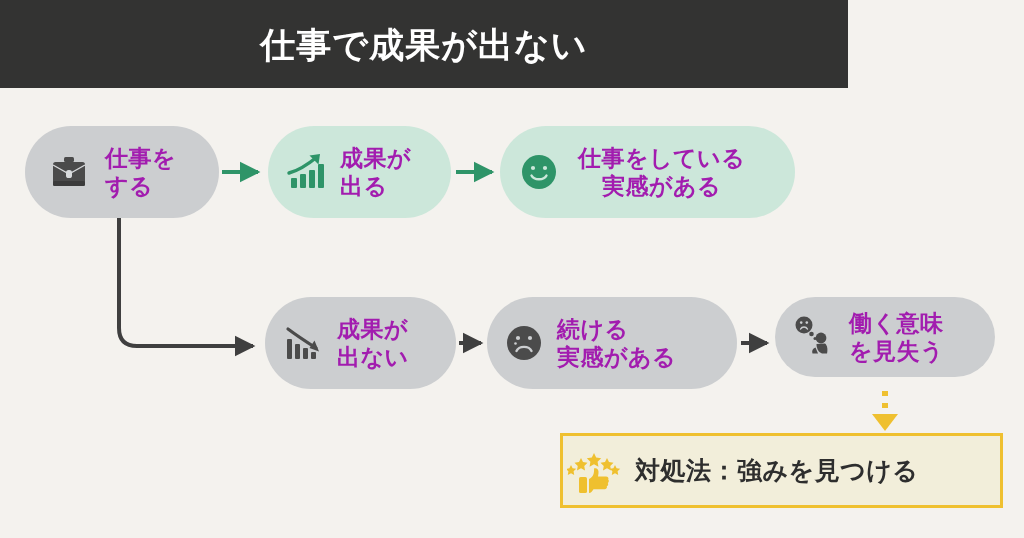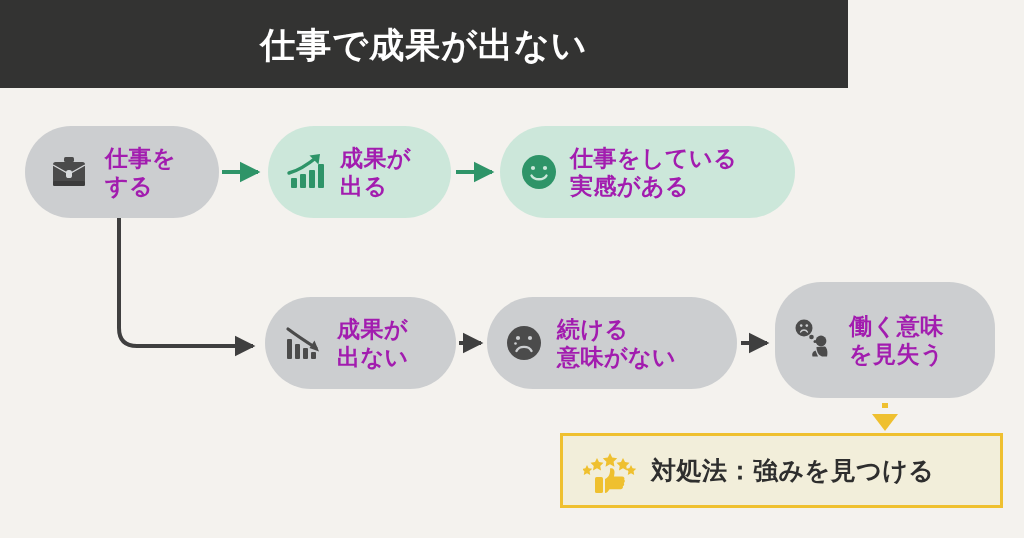--- a/index.html
+++ b/index.html
@@ -162,21 +162,21 @@
 
   <div class="node green" style="left:500px; top:126px; width:295px; height:92px; border-radius:46px; padding-left:20px;">
     <div class="node-icon" style="width:38px; height:38px;">
       <svg viewBox="0 0 38 38" width="38" height="38" xmlns="http://www.w3.org/2000/svg">
         <circle cx="19" cy="19" r="17" fill="#2e9468"></circle>
         <circle cx="13" cy="15" r="2.1" fill="#cce7da"></circle>
         <circle cx="25" cy="15" r="2.1" fill="#cce7da"></circle>
         <path d="M11.5 22.5 C14 27.5, 24 27.5, 26.5 22.5" fill="none" stroke="#cce7da" stroke-width="2.4" stroke-linecap="round"></path>
       </svg>
     </div>
-    <div class="node-label" style="margin-left:12px;">仕事をしている
+    <div class="node-label" style="margin-left:20px;text-align:center;">仕事をしている
 実感がある</div>
   </div>
 
   <div class="node gray" style="left:265px; top:297px; width:191px; height:92px; border-radius:46px; padding-left:16px;">
     <div class="node-icon" style="width:44px; height:44px;">
       <svg viewBox="0 0 44 44" width="44" height="44" xmlns="http://www.w3.org/2000/svg">
         <rect x="6" y="18" width="5" height="20" rx="1" fill="#4b4b4b"></rect>
         <rect x="14" y="23" width="5" height="15" rx="1" fill="#4b4b4b"></rect>
         <rect x="22" y="27" width="5" height="11" rx="1" fill="#4b4b4b"></rect>
         <rect x="30" y="31" width="5" height="7" rx="1" fill="#4b4b4b"></rect>
@@ -192,42 +192,42 @@
     <div class="node-icon" style="width:38px; height:38px;">
       <svg viewBox="0 0 38 38" width="38" height="38" xmlns="http://www.w3.org/2000/svg">
         <circle cx="19" cy="19" r="17" fill="#4b4b4b"></circle>
         <circle cx="13" cy="14" r="2.1" fill="#ccced0"></circle>
         <circle cx="25" cy="14" r="2.1" fill="#ccced0"></circle>
         <circle cx="10.5" cy="19.5" r="1.3" fill="#ccced0"></circle>
         <path d="M11.5 27 C14 21.5, 24 21.5, 26.5 27" fill="none" stroke="#ccced0" stroke-width="2.4" stroke-linecap="round"></path>
       </svg>
     </div>
     <div class="node-label" style="margin-left:14px;">続ける
-意味がない</div>
-  </div>
-
-  <div class="node gray" style="left:775px; top:282px; width:220px; height:116px; border-radius:46px; padding-left:16px;text-align:center;">
+実感がある</div>
+  </div>
+
+  <div class="node gray" style="left:775px; top:297px; width:220px; height:80px; border-radius:46px; padding-left:16px;">
     <div class="node-icon" style="width:46px; height:46px;">
       <svg viewBox="0 0 46 46" width="46" height="46" xmlns="http://www.w3.org/2000/svg">
         <circle cx="13" cy="11" r="8.5" fill="#4b4b4b"></circle>
         <circle cx="10.2" cy="8.6" r="1.3" fill="#ccced0"></circle>
         <circle cx="15.8" cy="8.6" r="1.3" fill="#ccced0"></circle>
         <path d="M9.6 15 C11 12.4, 15 12.4, 16.4 15" fill="none" stroke="#ccced0" stroke-width="1.5" stroke-linecap="round"></path>
         <circle cx="20.5" cy="20" r="2.3" fill="#4b4b4b"></circle>
         <circle cx="24" cy="24.5" r="1.5" fill="#4b4b4b"></circle>
         <circle cx="30" cy="24" r="5.4" fill="#4b4b4b"></circle>
         <path d="M25.5 30 C25.5 34, 27 38, 31 39.5 L36 39.5 C36.8 36, 36.6 31.5, 34 29.5 Z" fill="#4b4b4b"></path>
         <path d="M24.5 33.5 C21.5 34.5, 20.5 37, 21.5 39.5 L27 39.5 Z" fill="#4b4b4b"></path>
       </svg>
     </div>
     <div class="node-label" style="margin-left:12px;">働く意味
 を見失う</div>
   </div>
 
-  <div class="remedy-box" style="left:560px; top:433px; width:443px; height:75px; padding-left:20px;">
+  <div class="remedy-box" style="left:560px; top:433px; width:443px; height:75px; padding-left:4px;">
     <div class="node-icon" style="width:54px; height:48px;">
       <svg viewBox="0 0 54 48" width="54" height="48" xmlns="http://www.w3.org/2000/svg">
         <g fill="#efc02f">
           <path d="M4 19 l1.6 3.3 3.6 .5 -2.6 2.5 .6 3.6 -3.2 -1.7 -3.2 1.7 .6 -3.6 -2.6 -2.5 3.6 -.5 z" transform="translate(0,-1)"></path>
           <path d="M14 11 l2 4.1 4.5 .7 -3.25 3.1 .77 4.5 -4.02 -2.1 -4.02 2.1 .77 -4.5 -3.25 -3.1 4.5 -.7 z"></path>
           <path d="M27 6 l2.2 4.5 5 .75 -3.6 3.45 .85 4.95 -4.45 -2.35 -4.45 2.35 .85 -4.95 -3.6 -3.45 5 -.75 z"></path>
           <path d="M40 11 l2 4.1 4.5 .7 -3.25 3.1 .77 4.5 -4.02 -2.1 -4.02 2.1 .77 -4.5 -3.25 -3.1 4.5 -.7 z"></path>
           <path d="M50 19 l1.6 3.3 3.6 .5 -2.6 2.5 .6 3.6 -3.2 -1.7 -3.2 1.7 .6 -3.6 -2.6 -2.5 3.6 -.5 z" transform="translate(-2,-1)"></path>
         </g>
         <rect x="12" y="30" width="8" height="16" rx="1.6" fill="#efc02f"></rect>

